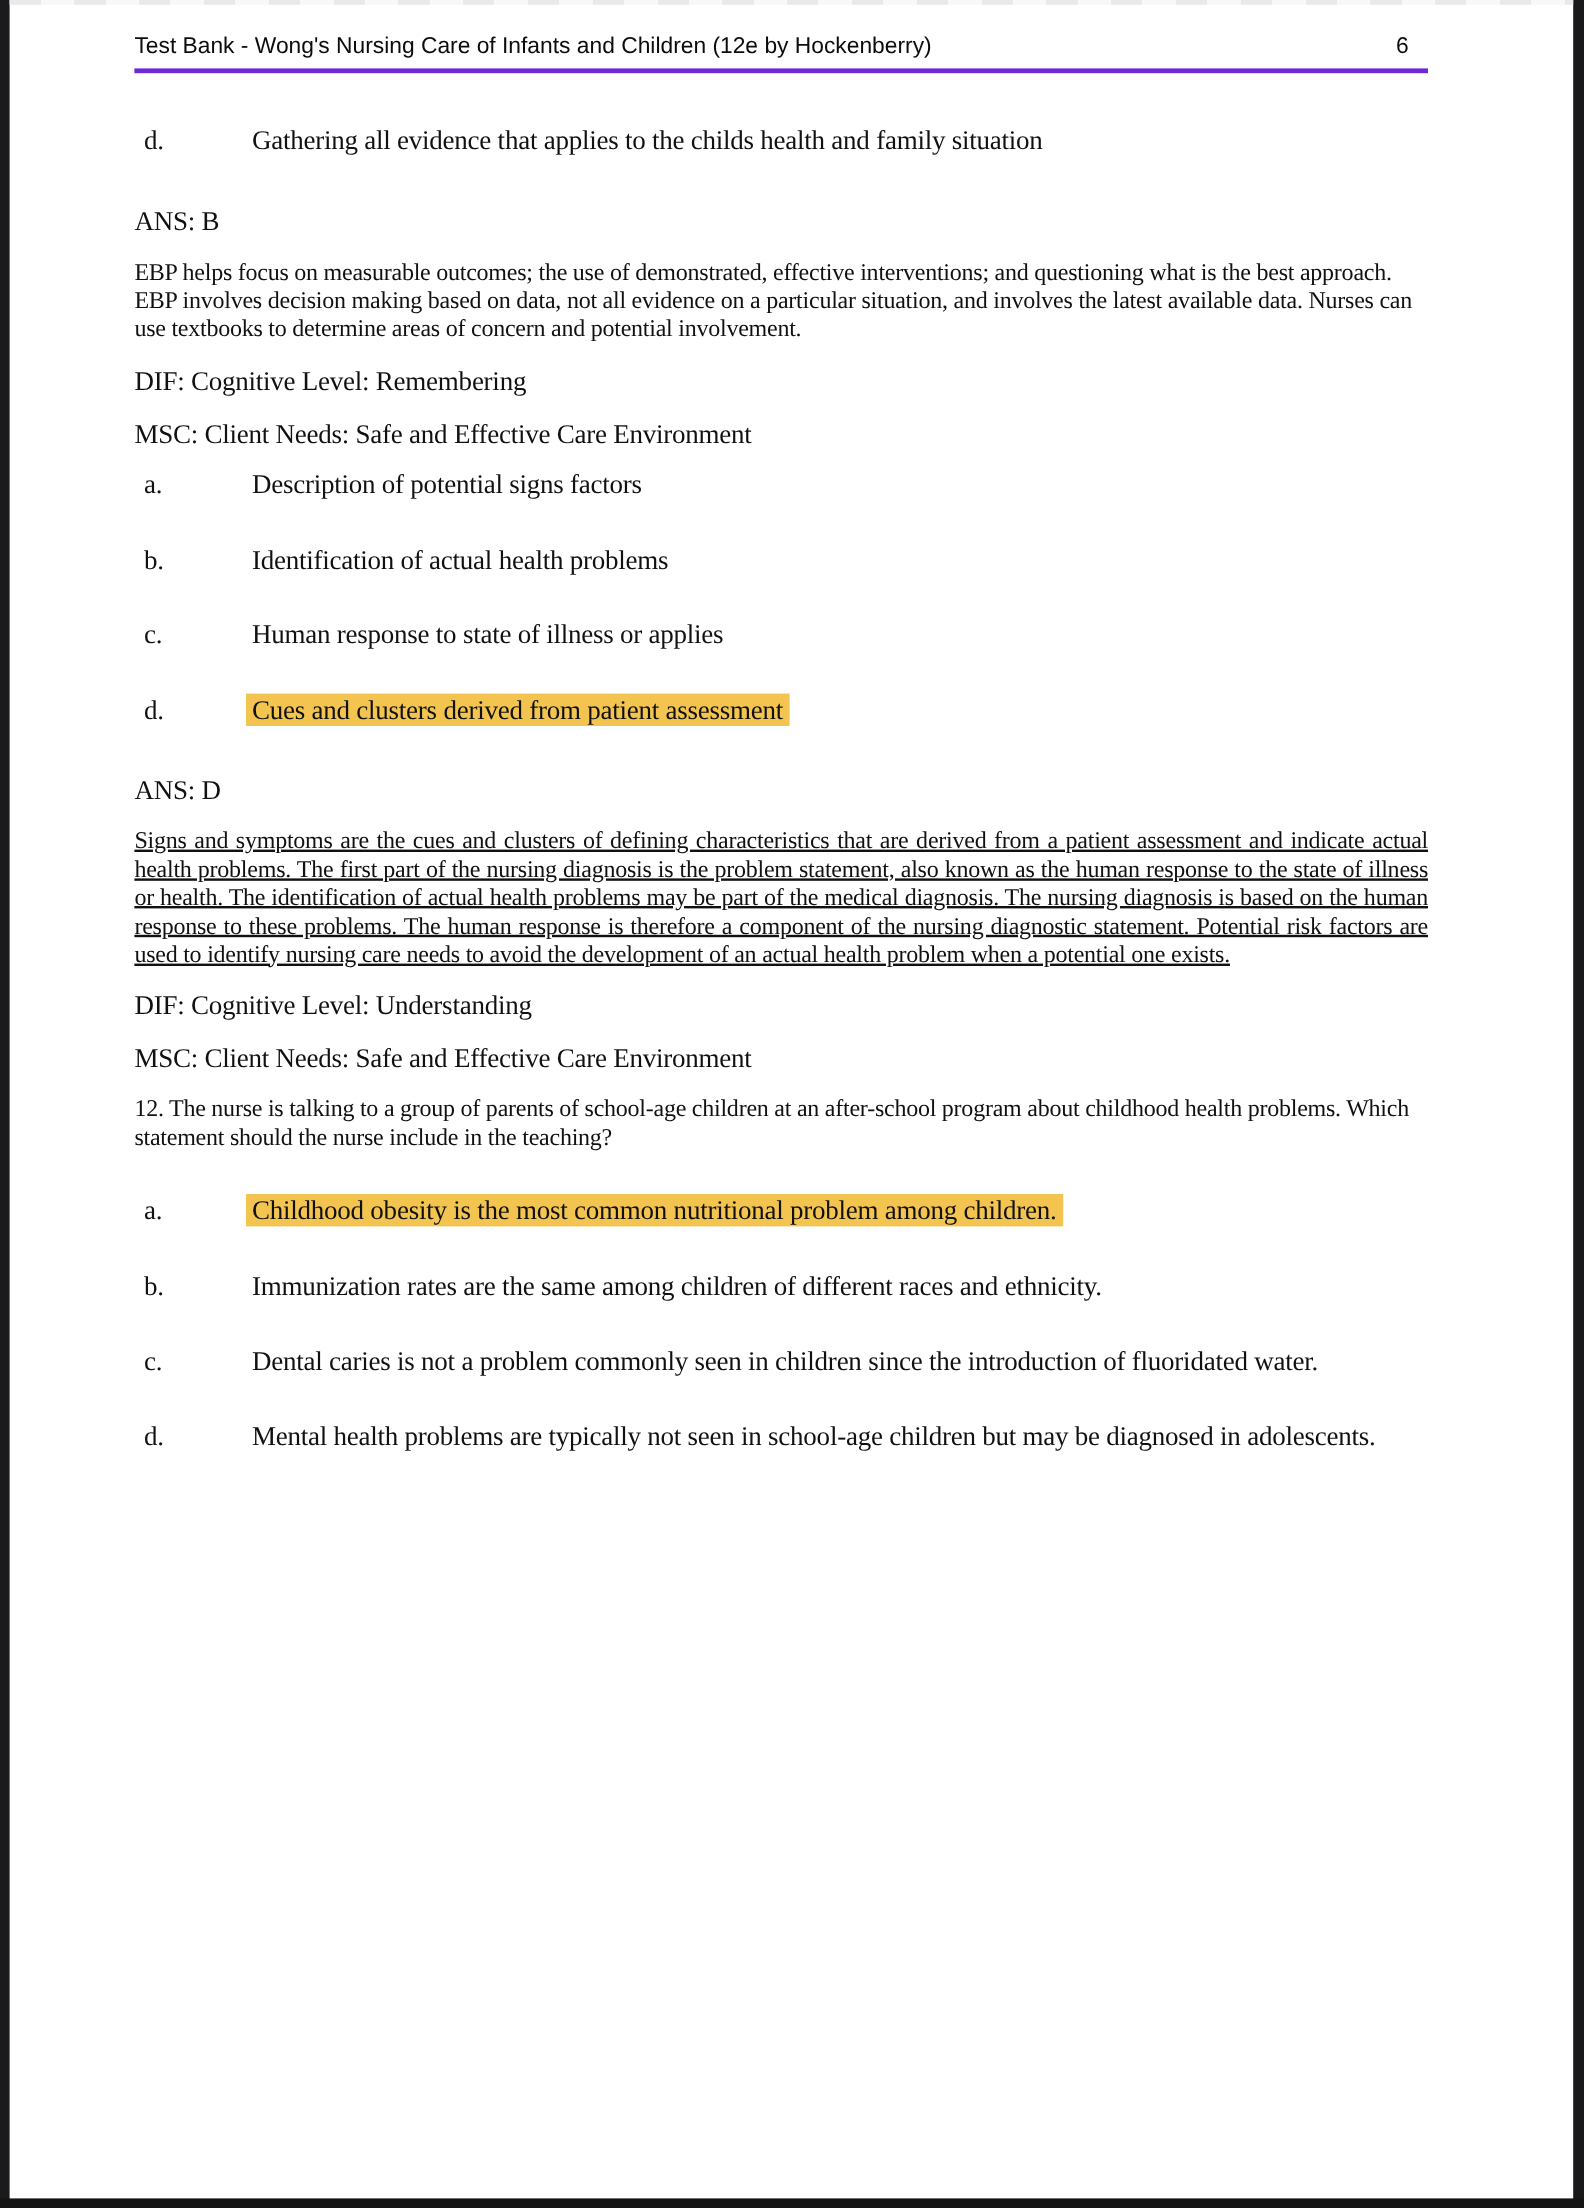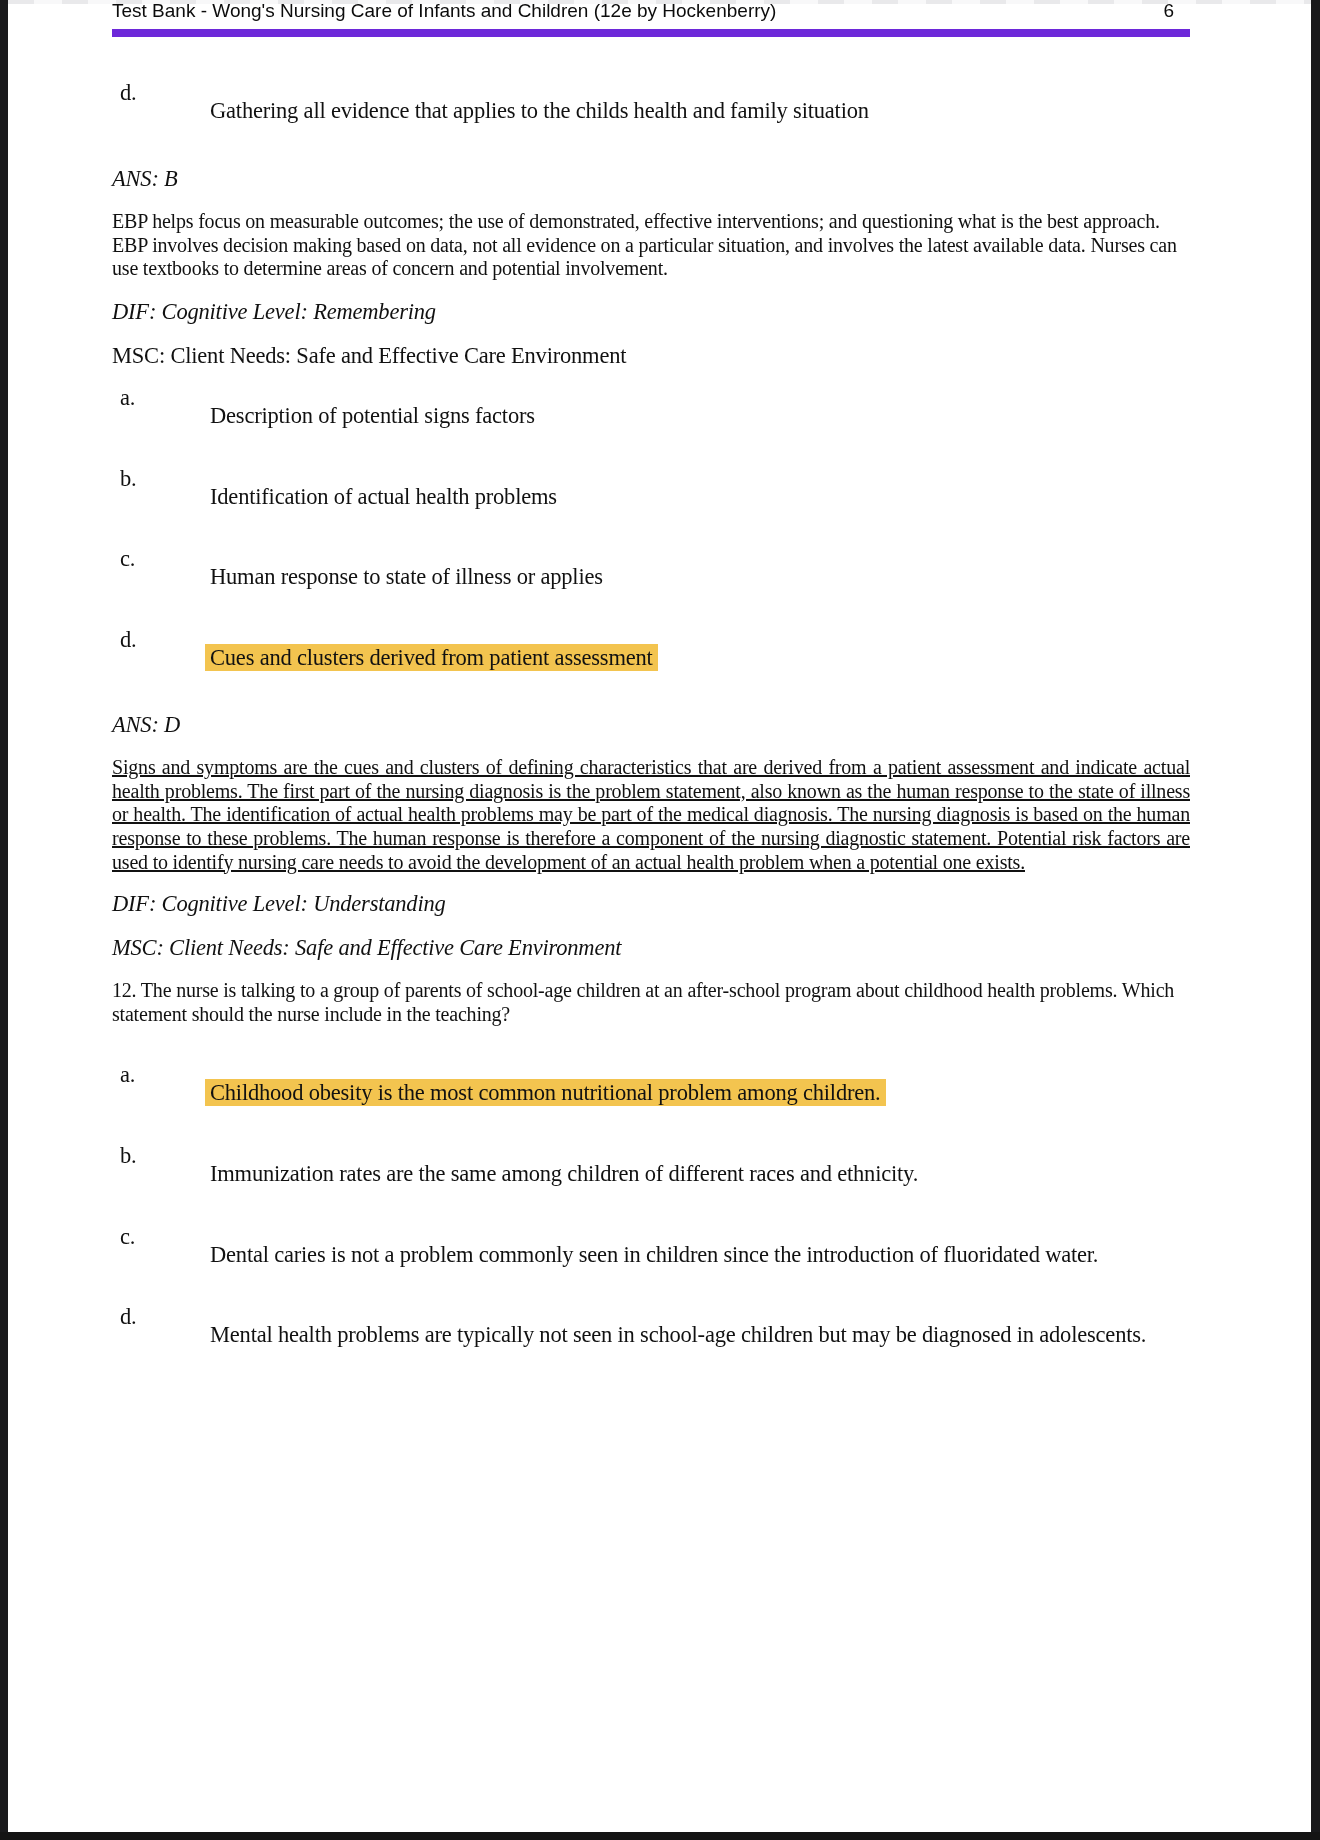--- a/index.html
+++ b/index.html
@@ -15,41 +15,42 @@
   .edge-left{position:absolute;left:0;top:0;width:8px;height:1840px;background:#1a1a1c;}
   .edge-right{position:absolute;left:1311px;top:0;width:9px;height:1840px;background:#19191b;}
   .edge-bottom{position:absolute;left:0;bottom:0;width:1320px;height:8px;background:#141414;}
   .edge-top{position:absolute;left:8px;top:0;width:1303px;height:4px;
     background:repeating-linear-gradient(90deg,#e9e9eb 0 26px,#f8f8f9 26px 54px);}
 
   .content{
     position:absolute;left:112px;top:0;width:1078px;
   }
   .doc-header{
+    margin-top:28px;
     display:flex;justify-content:space-between;align-items:flex-end;
     font-family:"Liberation Sans","DejaVu Sans",sans-serif;
     font-size:19px;color:#0c0c0c;
-    border-bottom:8px solid #6d28d9;
+    border-bottom:4px solid #6d28d9;
     padding-bottom:7px;
   }
   .doc-header .pagenum{margin-right:16px;}
 
   .line{font-size:22.5px;line-height:23.6px;letter-spacing:-0.2px;}
   .para{font-size:20px;line-height:23.6px;letter-spacing:-0.2px;}
   .justify{text-align:justify;}
 
   .opt{display:flex;font-size:22.5px;line-height:23.6px;letter-spacing:-0.2px;}
   .opt .letter{flex:0 0 98px;padding-left:8px;box-sizing:border-box;}
-  .opt .text{flex:1 1 auto;margin-top:18px;}
+  .opt .text{flex:1 1 auto;}
   .hl{background:var(--hl,#F3C44F);padding:1px 5px;margin-left:-5px;box-decoration-break:clone;text-align:center;}
 
   
   .mt44{margin-top:44px;}
   .mb44{margin-bottom:44px;}
-  .mb20{margin-bottom:20px;font-style:italic;}
+  .mb20{margin-bottom:20px;}
   .mb19{margin-bottom:19px;}
   .mb18{margin-bottom:18px;text-decoration:underline;}
   .mb37{margin-bottom:37px;}
   .mb39{margin-bottom:39px;}
   .mb43{margin-bottom:43px;}
 </style>
 </head>
 <body>
 
 <div class="edge-left"></div>

